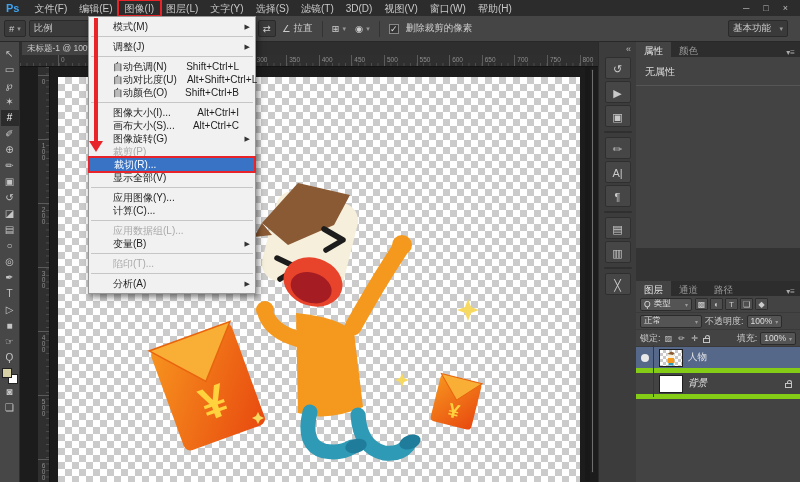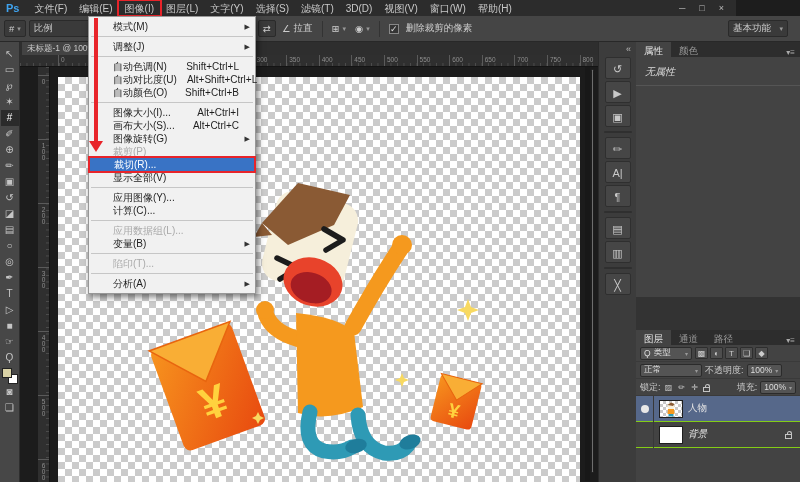--- a/index.html
+++ b/index.html
@@ -1,21 +1,21 @@
 <!DOCTYPE html>
 <html style="--annotation-red: #e8242a; --menu-highlight-blue: #3973c5; --selected-layer-blue: #56688a; --accent-orange: #f5991e;"><head>
 <meta charset="utf-8">
 <style>
   * { margin:0; padding:0; box-sizing:border-box; }
   html,body { width:800px; height:482px; overflow:hidden; }
   body { font-family:"Liberation Sans","DejaVu Sans",sans-serif; }
   .app { position:relative; width:800px; height:482px; background:#1d1d1d; overflow:hidden; }
 
   
-  .menubar { position:absolute; left:0; top:0; width:736px; height:16px; background:#2c2c2c;
+  .menubar { position:absolute; left:0; top:0; width:800px; height:16px; background:#2c2c2c;
              display:flex; align-items:center; font-size:10px; color:#c9c9c9; z-index:40; }
   .ps-logo { color:#3fa3ef; font-weight:bold; font-size:11px; padding:0 9px 0 6px; }
   .mb-item { padding:1px 6px; height:14px; line-height:13px; white-space:nowrap; position:relative; }
   .mb-item.boxed { box-shadow:0 0 0 2px var(--annotation-red); }
   .mb-spacer { flex:1; }
   .win-btns { display:flex; gap:14px; padding-right:12px; color:#bdbdbd; font-size:9px; }
   .win-btns span { cursor:default; }
 
   
   .optionsbar { position:absolute; left:0; top:16px; width:800px; height:26px; background:#454545;
@@ -89,35 +89,35 @@
   .collapse { color:#bbb; font-size:9px; height:14px; line-height:14px; align-self:flex-end; padding-right:5px; }
   .dock-icon { width:26px; height:22px; color:#c9c9c9; font-size:11px; line-height:22px; text-align:center;
                background:#464646; border:1px solid #2f2f2f; border-radius:2px; margin:1px 0; }
   .dock-sep { width:28px; height:1px; background:#2c2c2c; margin:3px 0; }
 
   .panels { position:absolute; left:636px; top:42px; width:164px; height:440px; background:#333; z-index:5; }
   .panel-tabs { height:15px; background:#2d2d2d; display:flex; font-size:9.5px; color:#9a9a9a; align-items:flex-end; }
   .ptab { padding:2px 8px 1px; height:15px; line-height:13px; }
   .ptab.active { background:#434343; color:#e6e6e6; }
   .pmenu { margin-left:auto; color:#aaa; font-size:8px; padding:0 5px; }
-  .props-body { height:240px; background:#434343; color:#ddd; font-size:10px;font-style:italic; }
+  .props-body { height:191px; background:#434343; color:#ddd; font-size:10px; }
   .props-msg { padding:8px 9px 6px; border-bottom:1px solid #555; }
   .panel-gap { height:33px; background:#333; }
   .layers-body { background:#434343; height:137px; }
   .lrow { display:flex; align-items:center; height:17px; padding:0 4px; gap:3px; font-size:9px; color:#ccc; border-bottom:1px solid #3a3a3a; }
   .combo { background:#545454; border:1px solid #2b2b2b; border-radius:2px; height:13px; display:flex;
            align-items:center; padding:0 3px; gap:3px; color:#ddd; font-size:8.5px; }
   .combo .tiny { font-size:6px; }
   .f-icon { width:13px; height:12px; background:#4e4e4e; border:1px solid #2e2e2e; color:#ccc; font-size:8px;
             line-height:11px; text-align:center; border-radius:1px; }
   .lk { font-size:8px; color:#c5c5c5; width:10px; text-align:center; }
   .lock-css { position:relative; width:7px; height:5px; border:1px solid #c5c5c5; margin-top:4px; }
   .lock-css::before { content:''; position:absolute; left:1px; top:-4px; width:3px; height:3px;
                       border:1px solid #c5c5c5; border-bottom:none; border-radius:3px 3px 0 0; }
-  .layer-row { display:flex; align-items:center; height:26px; border-bottom:1px solid #84cc16; font-size:9.5px; color:#e5e5e5; }
+  .layer-row { display:flex; align-items:center; height:26px; border-bottom:5px solid #84cc16; font-size:9.5px; color:#e5e5e5; }
   .layer-row.selected { background:var(--selected-layer-blue); }
   .eye-cell { width:18px; height:26px; border-right:1px solid #383838; display:flex; align-items:center; justify-content:center; }
   .eye { width:8px; height:8px; border-radius:50%; background:#e8e8e8; }
   .thumb { width:24px; height:18px; margin:0 5px; border:1px solid #1e1e1e; background:#fff; position:relative; overflow:hidden; }
   .thumb.checker { background-color:#fff;
          background-image:linear-gradient(45deg,#c9c9c9 25%,transparent 25%,transparent 75%,#c9c9c9 75%),
                           linear-gradient(45deg,#c9c9c9 25%,transparent 25%,transparent 75%,#c9c9c9 75%);
          background-size:6px 6px; background-position:0 0,3px 3px; }
   .lname.italic { font-style:italic; }
   .layer-lock { margin-left:auto; margin-right:8px; }

